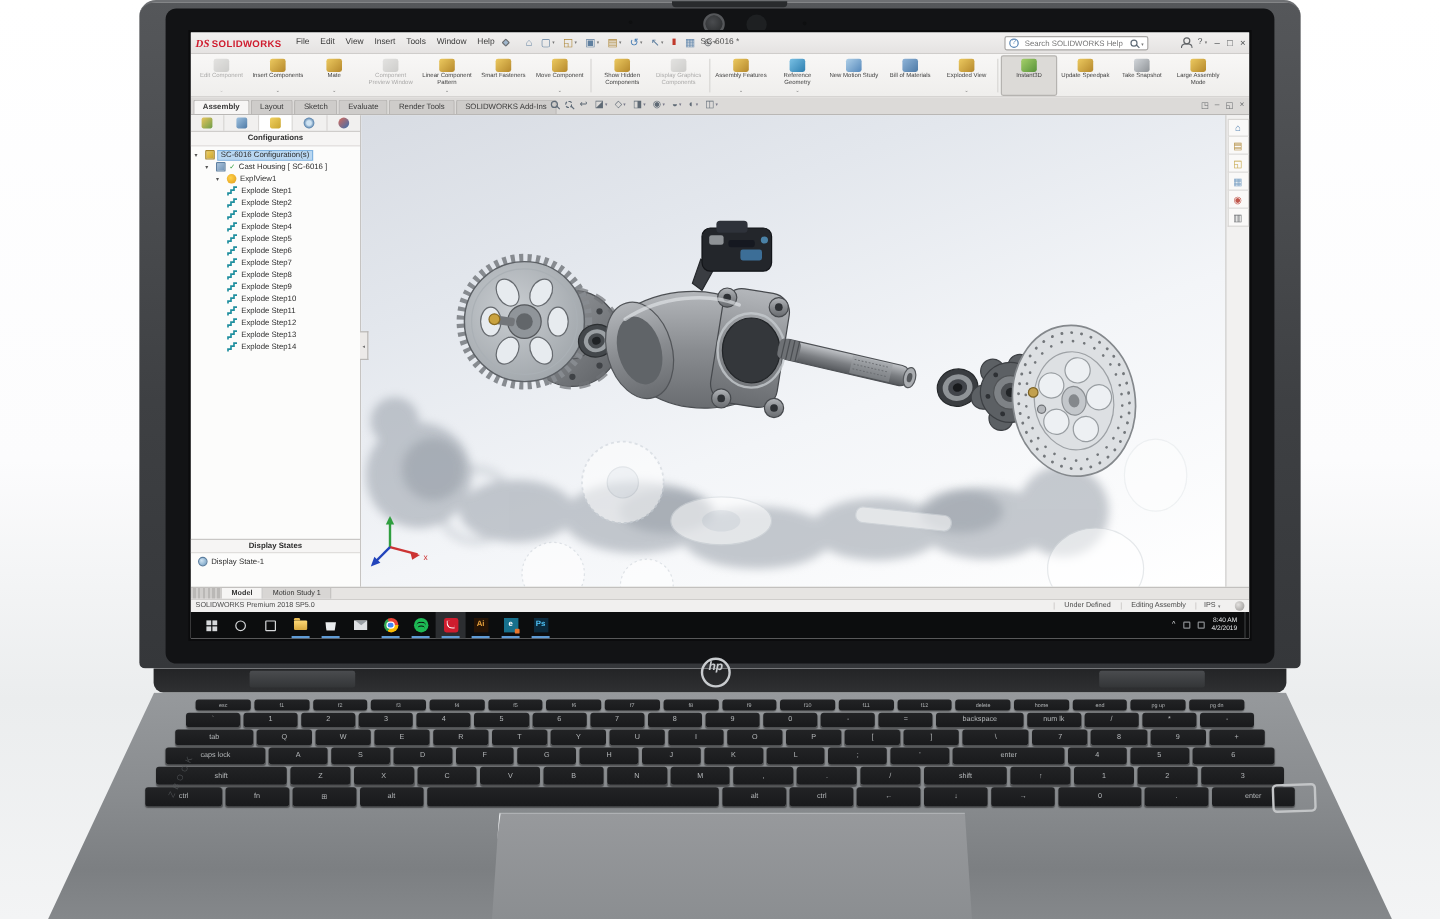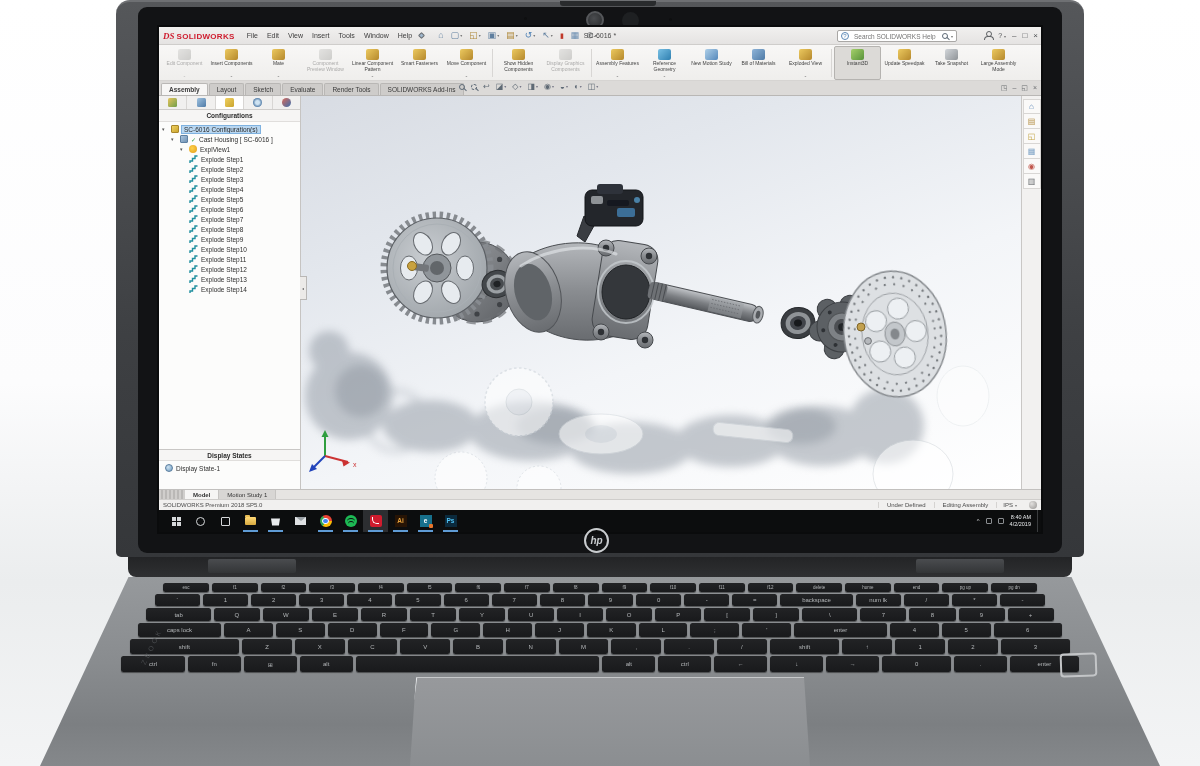--- a/index.html
+++ b/index.html
@@ -9,22 +9,22 @@
   *{box-sizing:border-box;}
 
   
   .lid{position:absolute;left:116px;top:0;width:968px;height:557px;border-radius:14px 14px 5px 5px;
     background:linear-gradient(#55575a,#3e4043 60%,#35373a);border-top:2px solid #6e7073;}
   .lid::before{content:"";position:absolute;left:444px;top:-1px;width:96px;height:5px;background:#292b2d;border-radius:0 0 3px 3px;}
   .bezel{position:absolute;left:22px;right:22px;top:5px;bottom:4px;background:#121315;border-radius:9px;}
   .cam{position:absolute;left:470px;top:9px;width:18px;height:18px;border-radius:50%;border:2px solid #55575a;background:radial-gradient(circle at 42% 38%,#4a4c4f,#26282a);}
   .ircam{position:absolute;left:506px;top:10px;width:17px;height:17px;border-radius:50%;background:#1e2022;}
   .micdot{position:absolute;width:3px;height:3px;border-radius:50%;background:#0e0f10;}
-  .hp-logo{position:absolute;left:468px;top:526px;width:25px;height:25px;border:2px solid #c9cccf;border-radius:50%;
-    color:#c9cccf;font:italic bold 10px "Liberation Sans",sans-serif;display:flex;align-items:center;justify-content:center;z-index:6;}
+  .hp-logo{position:absolute;left:468px;top:546px;width:25px;height:25px;border:2px solid #c9cccf;border-radius:50%;
+    color:#c9cccf;font:italic bold 10px "Liberation Sans",sans-serif;display:flex;justify-content:center;z-index:6;}
   .hinge{position:absolute;left:128px;top:557px;width:944px;height:20px;background:linear-gradient(#232426,#2f3032);border-radius:0 0 8px 8px;}
   .hcap{position:absolute;top:2px;width:88px;height:14px;background:linear-gradient(#4a4c4f,#333537);border-radius:2px;}
   .base{position:absolute;left:40px;top:577px;width:1120px;height:189px;
     clip-path:polygon(7.9% 0,92.1% 0,100% 100%,0 100%);
     background:linear-gradient(180deg,#96999c 0%,#898c8f 45%,#7c7f82 78%,#85888b 100%);}
   .krow{display:flex;gap:3px;margin:2px auto 0;}
   .key{flex:10 1 0;background:linear-gradient(#222325,#191a1c);border-radius:2.5px;color:#b4b7b9;
     font-size:6px;display:flex;align-items:center;justify-content:center;overflow:hidden;white-space:nowrap;
     box-shadow:0 1px 1px rgba(0,0,0,.45);}
   .krow.fn .key{font-size:4.5px;}

